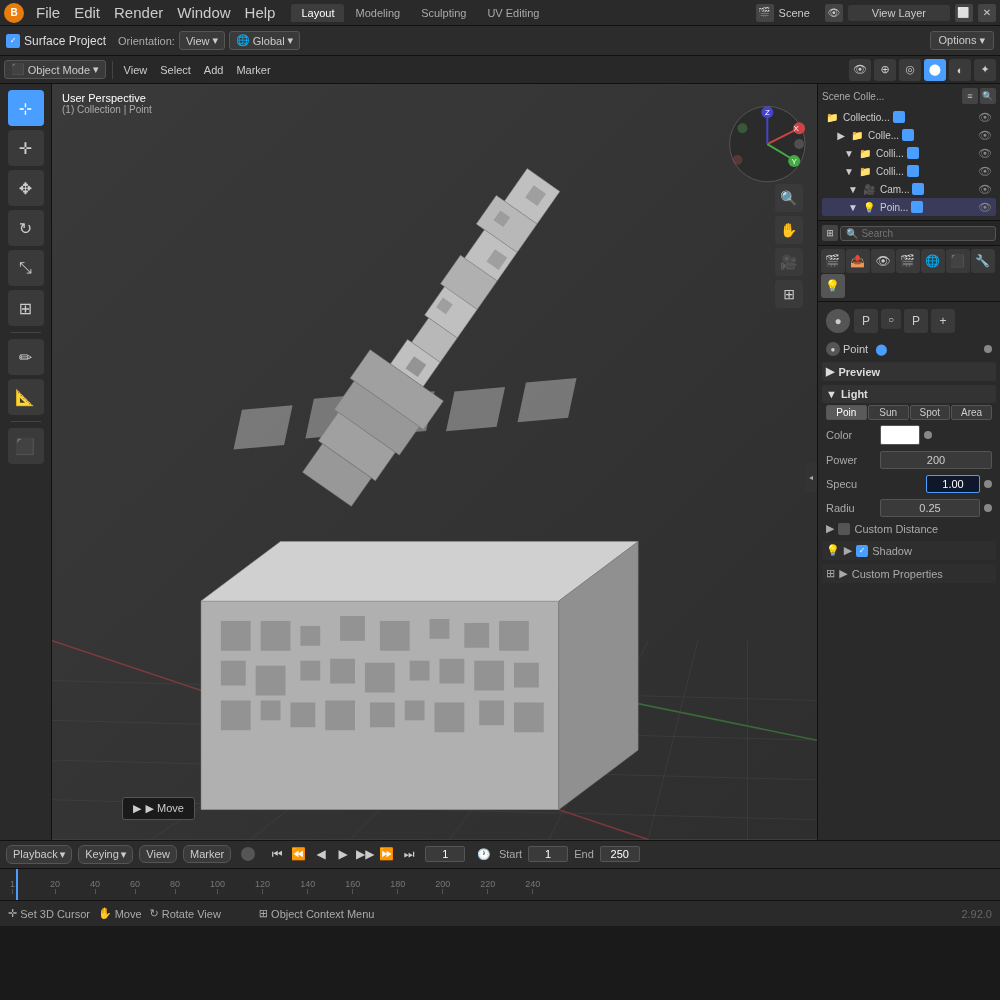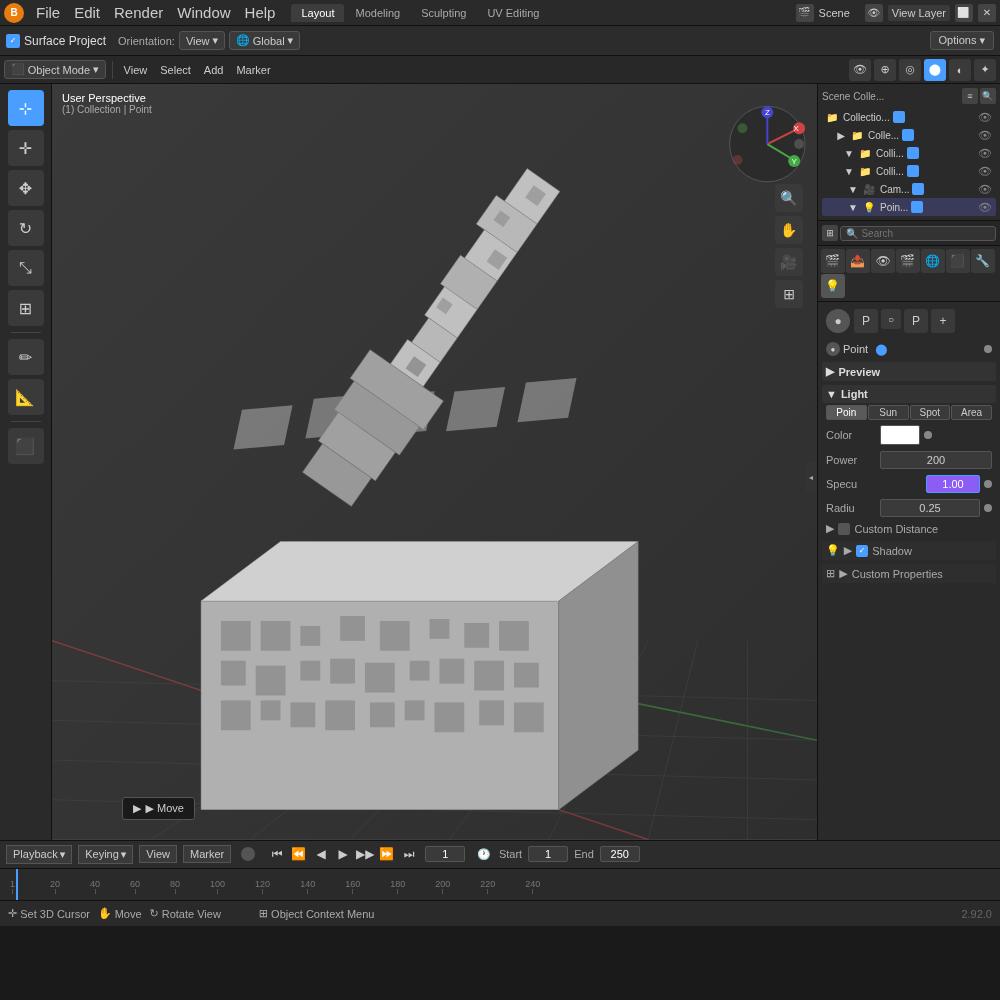--- a/index.html
+++ b/index.html
@@ -68,21 +68,21 @@
     .scene-icon-btn {
       width: 18px; height: 18px;
       background: #444;
       border-radius: 2px;
       display: flex; align-items: center; justify-content: center;
       cursor: pointer;
       font-size: 10px;
     }
     .view-layer-label {
       background: #3a3a3a;
-      padding: 2px 4px;
+      padding: 2px 24px;
       border-radius: 2px;
       color: #ccc;
     }
 
     
     .toolbar2 {
       height: 30px;
       background: #2c2c2c;
       display: flex;
       align-items: center;
@@ -328,21 +328,21 @@
     .prop-value {
       flex: 1;
       background: #3a3a3a;
       border: 1px solid #555;
       border-radius: 2px;
       padding: 2px 5px;
       color: #ccc;
       text-align: center;
     }
     .prop-value.highlight {
-      background: #8b5cf6;
+      background: #0f172a;
       color: white;
       border-color: #4a9eff;
       margin-left: 46px;
     }
     .prop-color-swatch {
       width: 40px; height: 20px;
       background: white;
       border-radius: 2px;
       border: 1px solid #555;
       cursor: pointer;
@@ -389,21 +389,21 @@
       display: flex;
       align-items: center;
       padding: 0 6px;
       gap: 6px;
       border-bottom: 1px solid #111;
     }
     .timeline-btn {
       padding: 2px 6px;
       background: #3a3a3a;
       border: 1px solid #555;
-      border-radius: 0;
+      border-radius: 6px;
       color: #ccc;
       cursor: pointer;
       font-size: 11px;
       display: flex; align-items: center; gap: 2px;
     }
     .play-controls {
       display: flex;
       align-items: center;
       gap: 2px;
     }

